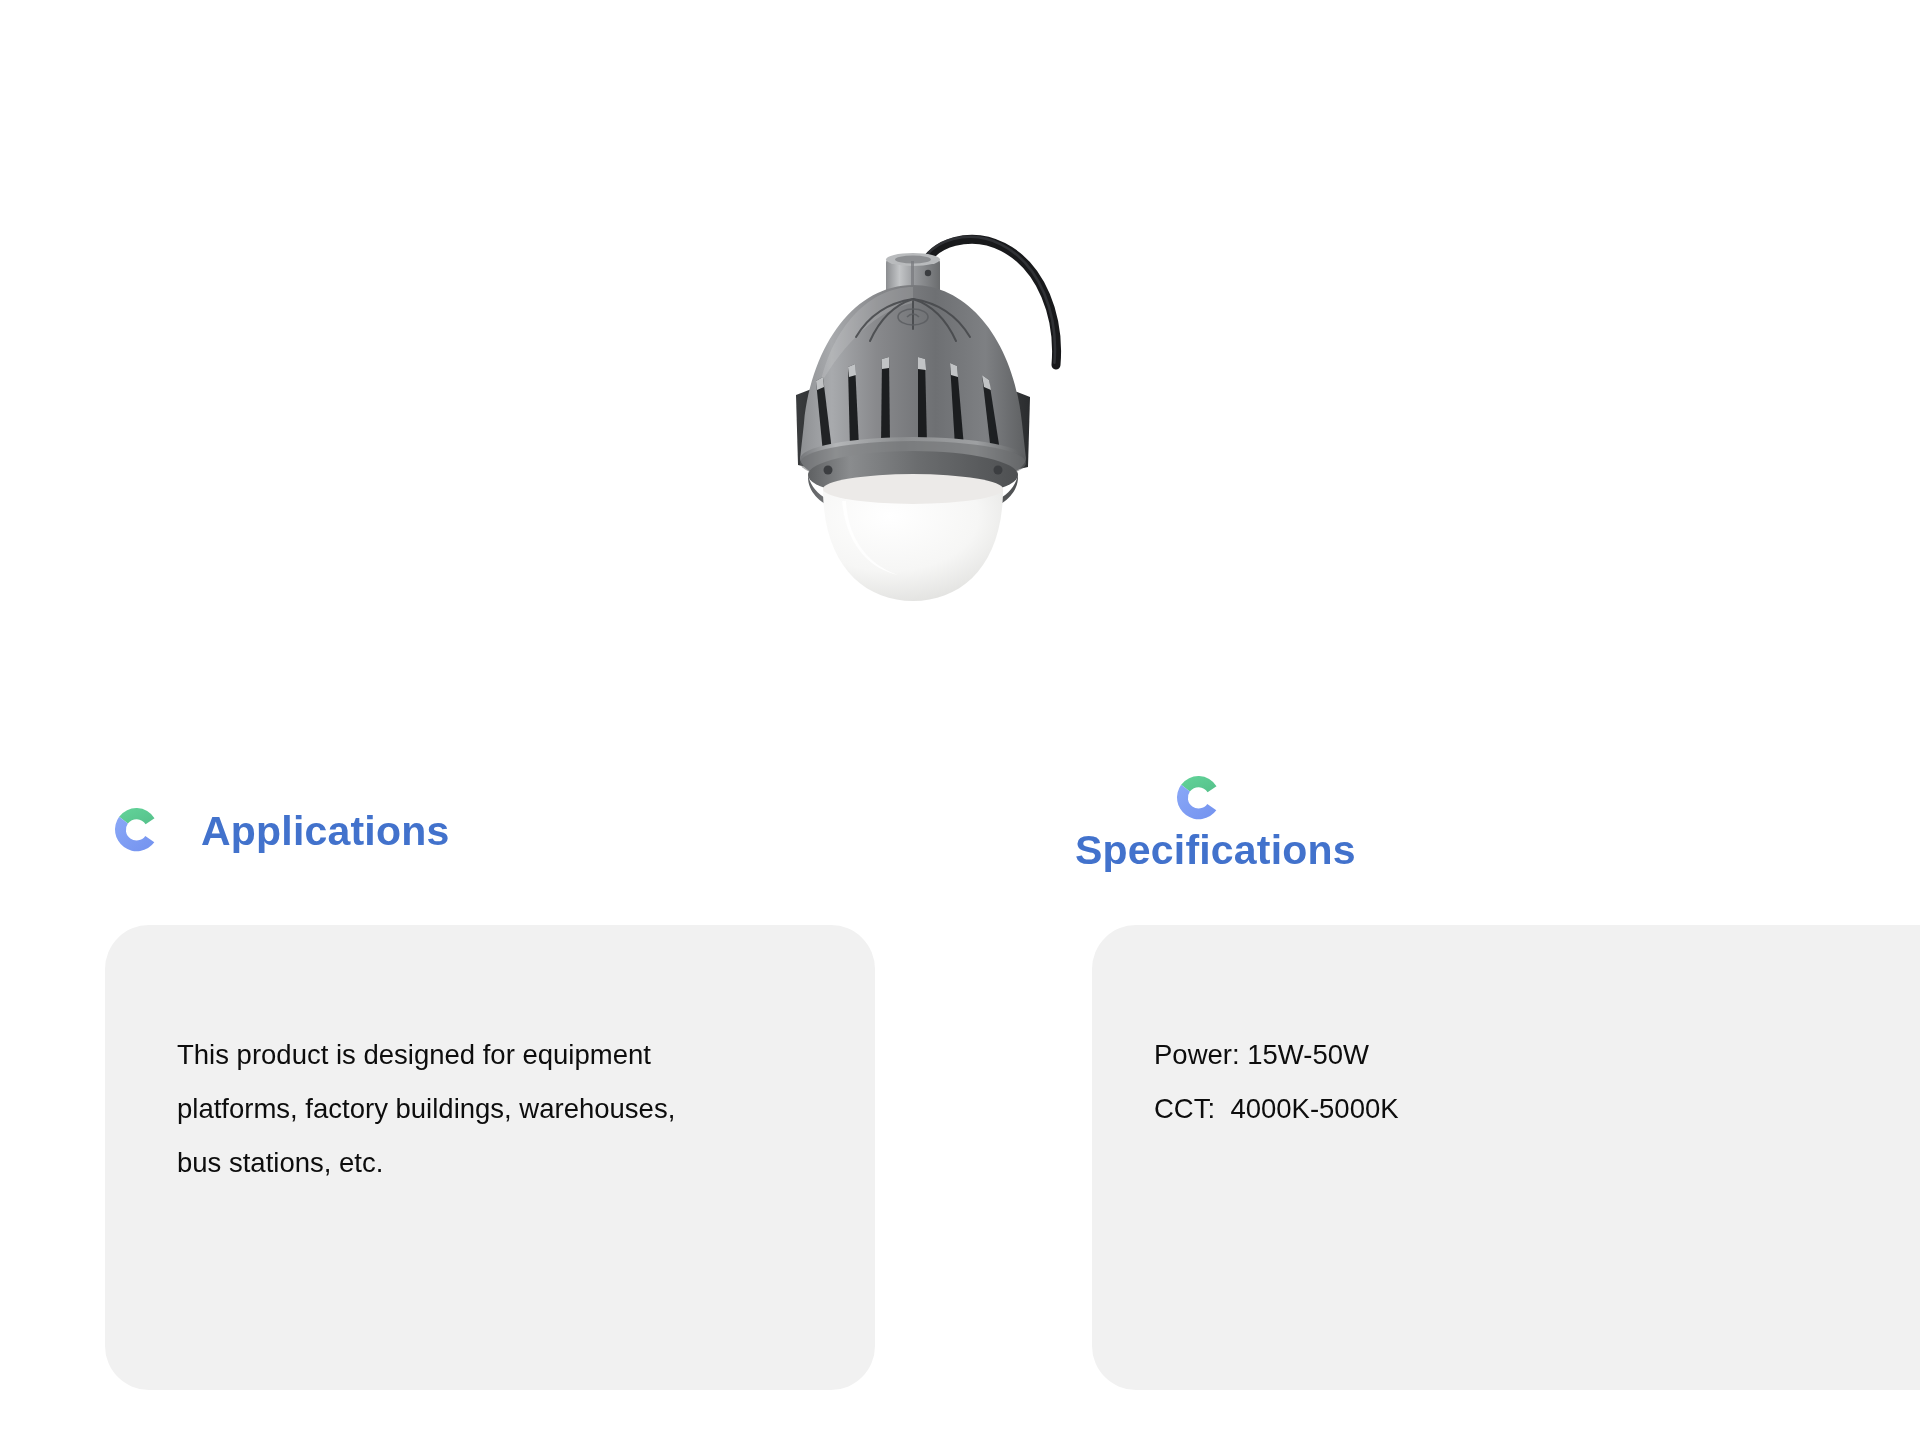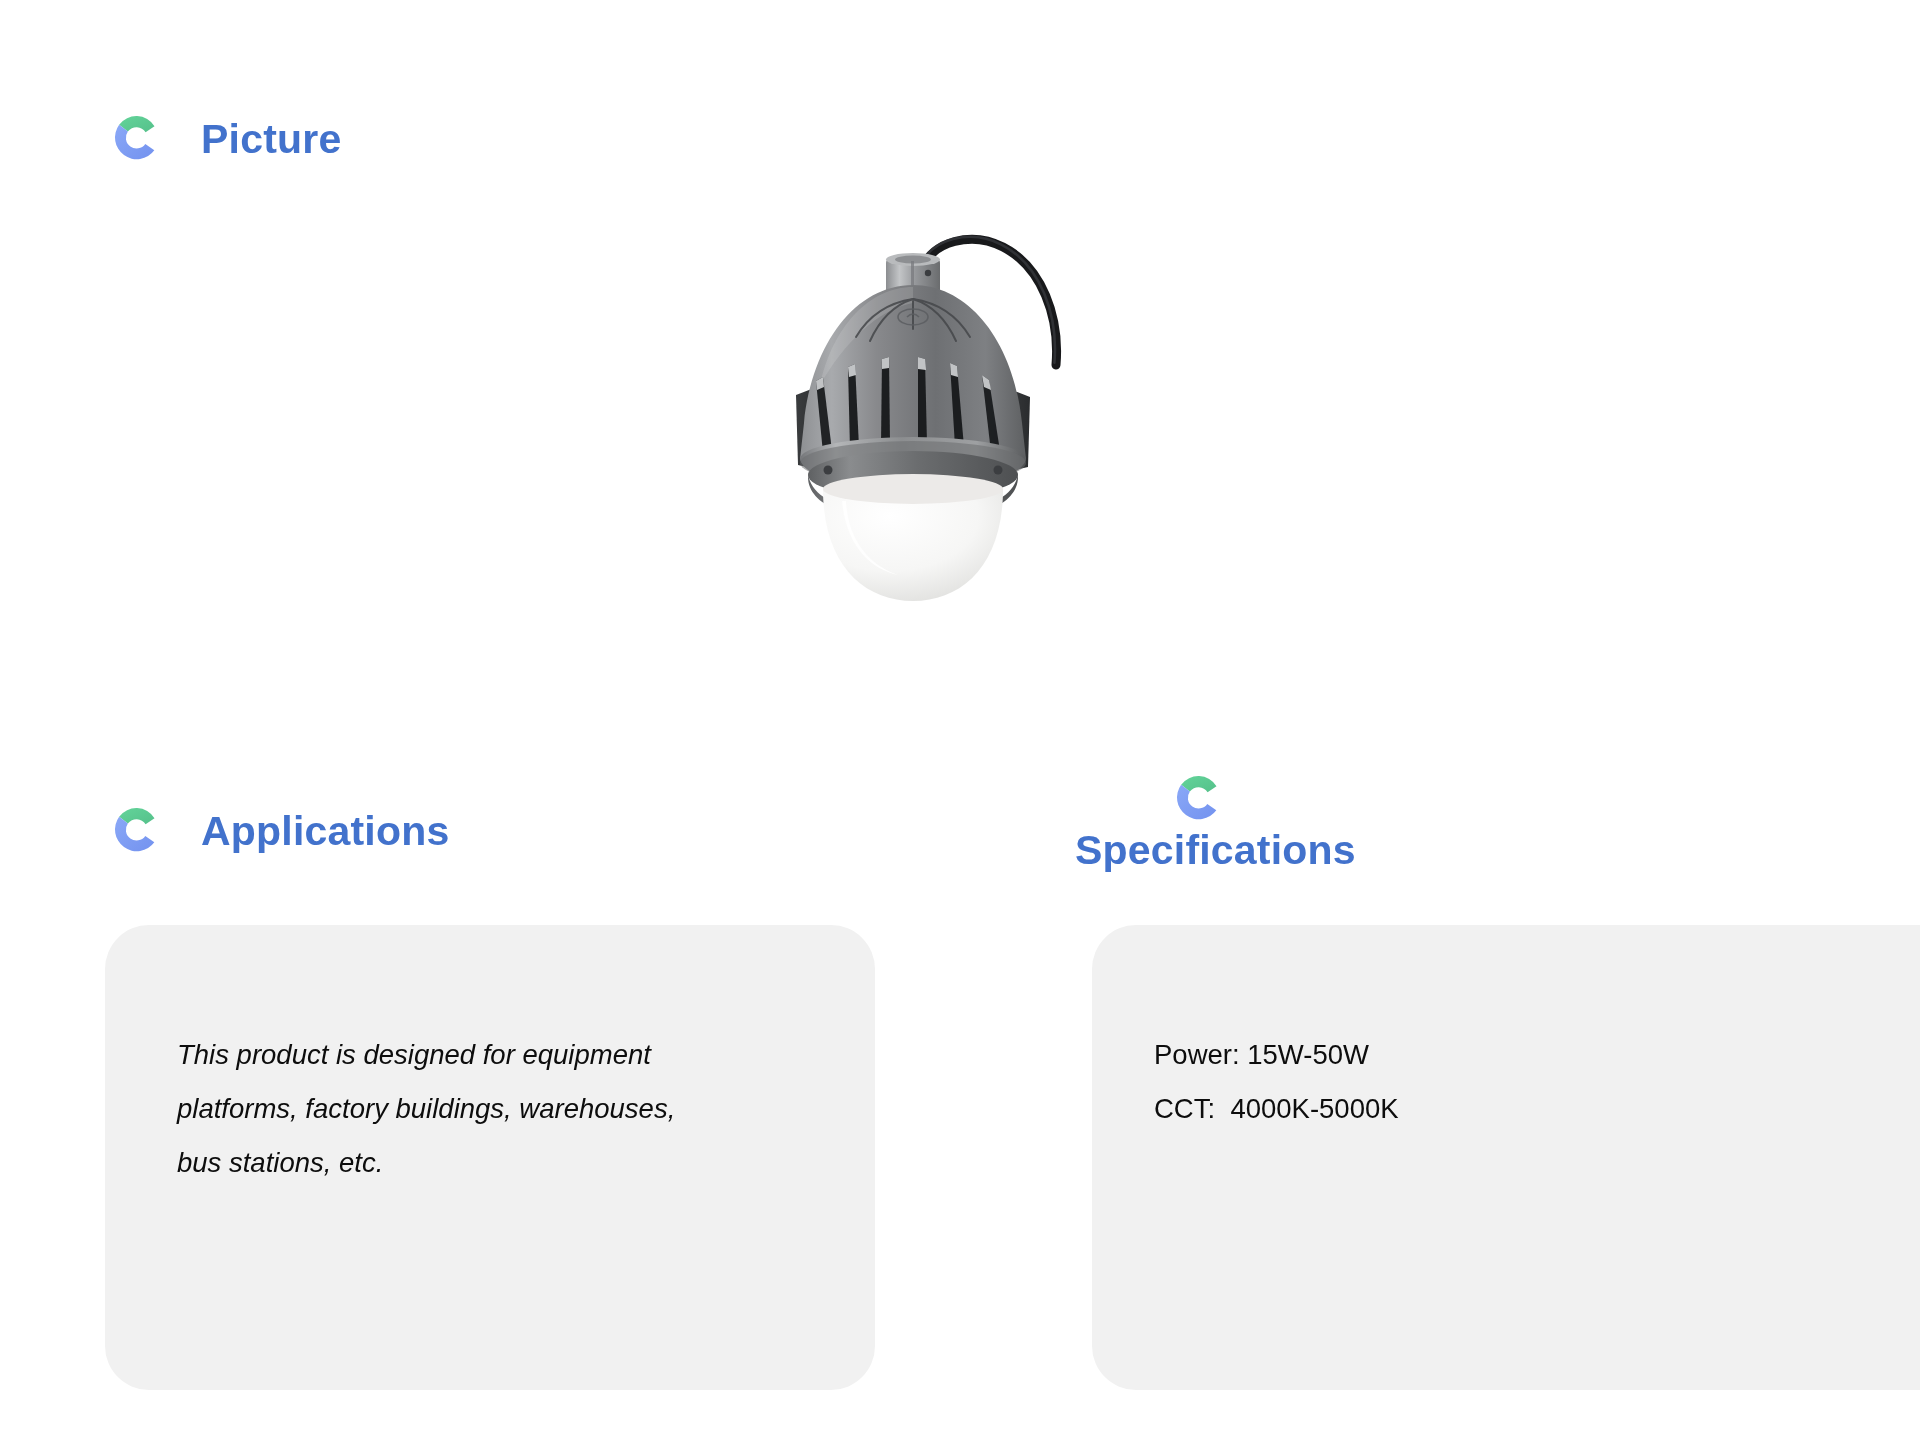--- a/index.html
+++ b/index.html
@@ -34,60 +34,40 @@
     width:470px; height:450px;
   }
   #product-figure svg { display:block; width:100%; height:100%; }
 
   
   .info-card {
     position:absolute;
     background:#f1f1f1;
     border-radius:44px;
   }
-  #card-applications   { left:105px;  top:925px; width:770px;  height:465px;font-style:italic; }
+  #card-applications   { left:105px;  top:925px; width:770px;  height:465px; }
   #card-specifications { left:1085px; top:925px; width:882px;  height:465px;margin-left:7px; }
 
   .card-body {
     position:absolute;
     left:72px;
     top:103px;
     right:40px;
     color:#0d0d0d;
     font-size:27.5px;
     line-height:54px;
   }
   #card-specifications .card-body { left:62px; }
   .card-body p { white-space:pre; }
 </style>
 </head>
 <body>
 
 <div class="page">
 
-  <div class="section-head" id="head-picture">
-    <span>
-      <svg class="c-icon" viewBox="0 0 64 64" aria-hidden="true">
-        <defs>
-          <linearGradient id="gGrad1" x1="0" y1="0" x2="1" y2="1">
-            <stop offset="0%" stop-color="#63d49a"></stop>
-              <stop offset="100%" stop-color="#55c08a"></stop>
-          </linearGradient>
-          <linearGradient id="bGrad1" x1="0" y1="0" x2="1" y2="1">
-            <stop offset="0%" stop-color="#8aa8f7"></stop>
-              <stop offset="100%" stop-color="#7392ef"></stop>
-          </linearGradient>
-        </defs>
-        <path d="M32 32 L13.9 18.1 A23 23 0 0 1 52.3 19.6 Z" fill="none"></path>
-        <path d="M14.6 17.3 A22 22 0 0 1 51.1 18.9 L41.9 25.1 A11 11 0 0 0 23.6 24.3 Z" fill="url(#gGrad1)"></path>
-        <path d="M14.6 17.3 L23.6 24.3 A11 11 0 1 0 41.6 37.2 L50.9 43.6 A22 22 0 1 1 14.6 17.3 Z" fill="url(#bGrad1)"></path>
-      </svg>
-    </span>
-    <span class="section-title">Picture</span>
-  </div>
 
   <div id="product-figure">
     <svg viewBox="0 0 470 450" aria-hidden="true">
       <defs>
 
         <linearGradient id="domeGrad" x1="0" y1="0" x2="1" y2="0">
           <stop offset="0%" stop-color="#8e9093"></stop>
           <stop offset="14%" stop-color="#a8aaad"></stop>
           <stop offset="34%" stop-color="#88898c"></stop>
           <stop offset="60%" stop-color="#6e7073"></stop>

